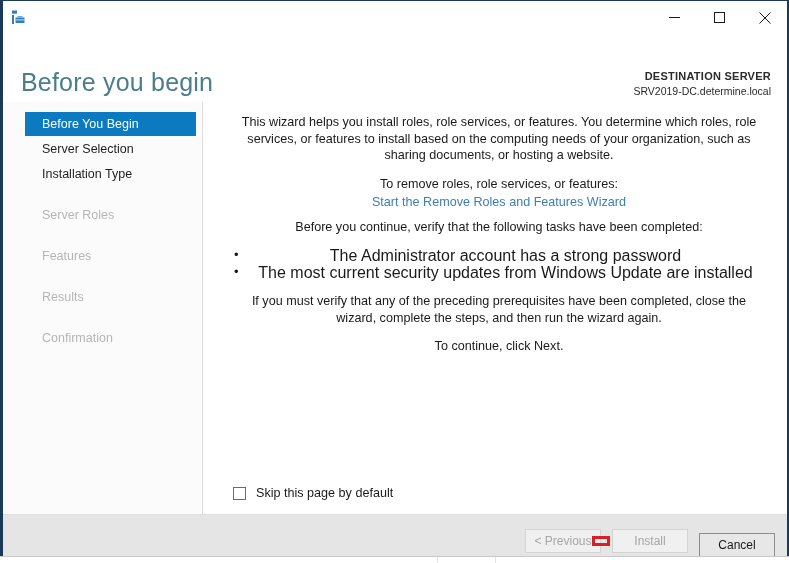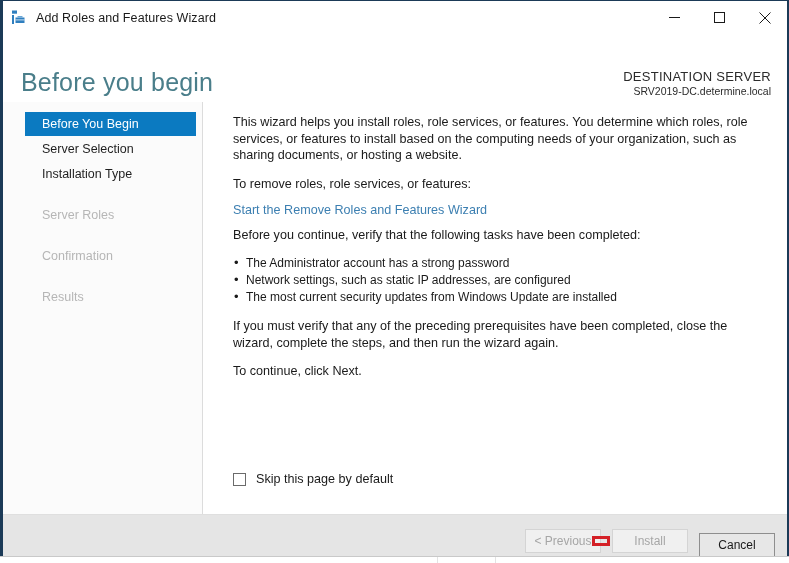--- a/index.html
+++ b/index.html
@@ -89,25 +89,26 @@
   }
   .dest-block {
     position: absolute;
     right: 16px;
     top: 50px;
     transform: translateY(-50%);
     text-align: right;
     line-height: 15px;
   }
   .dest-label {
-    font-size: 13px;
+    font-size: 11px;
     color: #2b2b2b;
     letter-spacing: .25px;
     display: block;
     white-space: nowrap;
+    font-weight: bold;
   }
   .dest-server {
     font-size: 10.5px;
     color: #2b2b2b;
     display: block;
     white-space: nowrap;
   }
 
   
   .body-area {
@@ -146,62 +147,63 @@
     color: #b6b6b6;
     margin-top: 18px;
   }
 
   .content {
     flex: 1 1 auto;
     position: relative;
     background: #ffffff;
     padding: 12px 22px 0 30px;
     box-sizing: border-box;
+    text-align: center;
   }
   .content p {
     margin: 0 0 12px 0;
     font-size: 12.6px;
     line-height: 16.5px;
     color: #1a1a1a;
   }
-  .content p.tight { margin-bottom: 8px; }
+  .content p.tight { margin-bottom: 0; }
   .link {
     font-size: 12.6px;
     line-height: 16.5px;
     color: #3c7fb1;
     text-decoration: none;
     cursor: pointer;
     display: inline-block;
     margin-bottom: 8px;
   }
   .bullets {
     margin: 0 0 12px 0;
     padding: 0;
     list-style: none;
   }
   .bullets li {
     position: relative;
-    font-size: 12px;
+    font-size: 16px;
     line-height: 17px;
     color: #1a1a1a;
     padding-left: 13px;
   }
   .bullets li::before {
     content: "\2022";
     position: absolute;
     left: 1px;
     top: -1px;
     font-size: 13px;
     color: #1a1a1a;
   }
 
   .skip-row {
     position: absolute;
     left: 30px;
-    bottom: 28px;
+    bottom: 14px;
     display: flex;
     align-items: center;
     cursor: default;
   }
   .checkbox {
     width: 13px;
     height: 13px;
     border: 1px solid #6b6b6b;
     background: #ffffff;
     box-sizing: border-box;
@@ -285,21 +287,20 @@
 <div class="window">
 
   <div class="titlebar">
     <svg class="title-icon" viewBox="0 0 18 18">
       <rect x="2" y="1.5" width="5" height="3.2" fill="#2f7fbf"></rect>
       <rect x="2" y="6" width="2" height="9" fill="#2f7fbf"></rect>
       <path d="M5.5 8.5 h9 v5.5 h-9 z" fill="#2f7fbf"></path>
       <path d="M7.5 7 h5 v1.5 h-5 z" fill="#6aa6d6"></path>
       <rect x="5.5" y="10.4" width="9" height="1" fill="#ffffff" opacity=".75"></rect>
     </svg>
-    <span class="title-text">Add Roles and Features Wizard</span>
 
     <div class="win-controls">
       <button class="win-btn">
         <svg width="11" height="11" viewBox="0 0 11 11">
           <rect x="0" y="5" width="11" height="1" fill="#1a1a1a"></rect>
         </svg>
       </button>
       <button class="win-btn">
         <svg width="11" height="11" viewBox="0 0 11 11">
           <rect x="0.5" y="0.5" width="10" height="10" fill="none" stroke="#1a1a1a" stroke-width="1"></rect>
@@ -321,32 +322,32 @@
     </div>
   </div>
 
   <div class="body-area">
 
     <div class="sidebar">
       <div class="nav-item selected">Before You Begin</div>
       <div class="nav-item">Server Selection</div>
       <div class="nav-item">Installation Type</div>
       <div class="nav-item disabled">Server Roles</div>
+      <div class="nav-item disabled">Features</div>
+      <div class="nav-item disabled">Results</div>
       <div class="nav-item disabled">Confirmation</div>
-      <div class="nav-item disabled">Results</div>
     </div>
 
     <div class="content">
       <p>This wizard helps you install roles, role services, or features. You determine which roles, role services, or features to install based on the computing needs of your organization, such as sharing documents, or hosting a website.</p>
       <p class="tight">To remove roles, role services, or features:</p>
       <a class="link" href="#">Start the Remove Roles and Features Wizard</a>
       <p>Before you continue, verify that the following tasks have been completed:</p>
       <ul class="bullets">
         <li>The Administrator account has a strong password</li>
-        <li>Network settings, such as static IP addresses, are configured</li>
         <li>The most current security updates from Windows Update are installed</li>
       </ul>
       <p>If you must verify that any of the preceding prerequisites have been completed, close the wizard, complete the steps, and then run the wizard again.</p>
       <p>To continue, click Next.</p>
 
       <div class="skip-row">
         <span class="checkbox"></span>
         <span class="skip-label">Skip this page by default</span>
       </div>
     </div>

